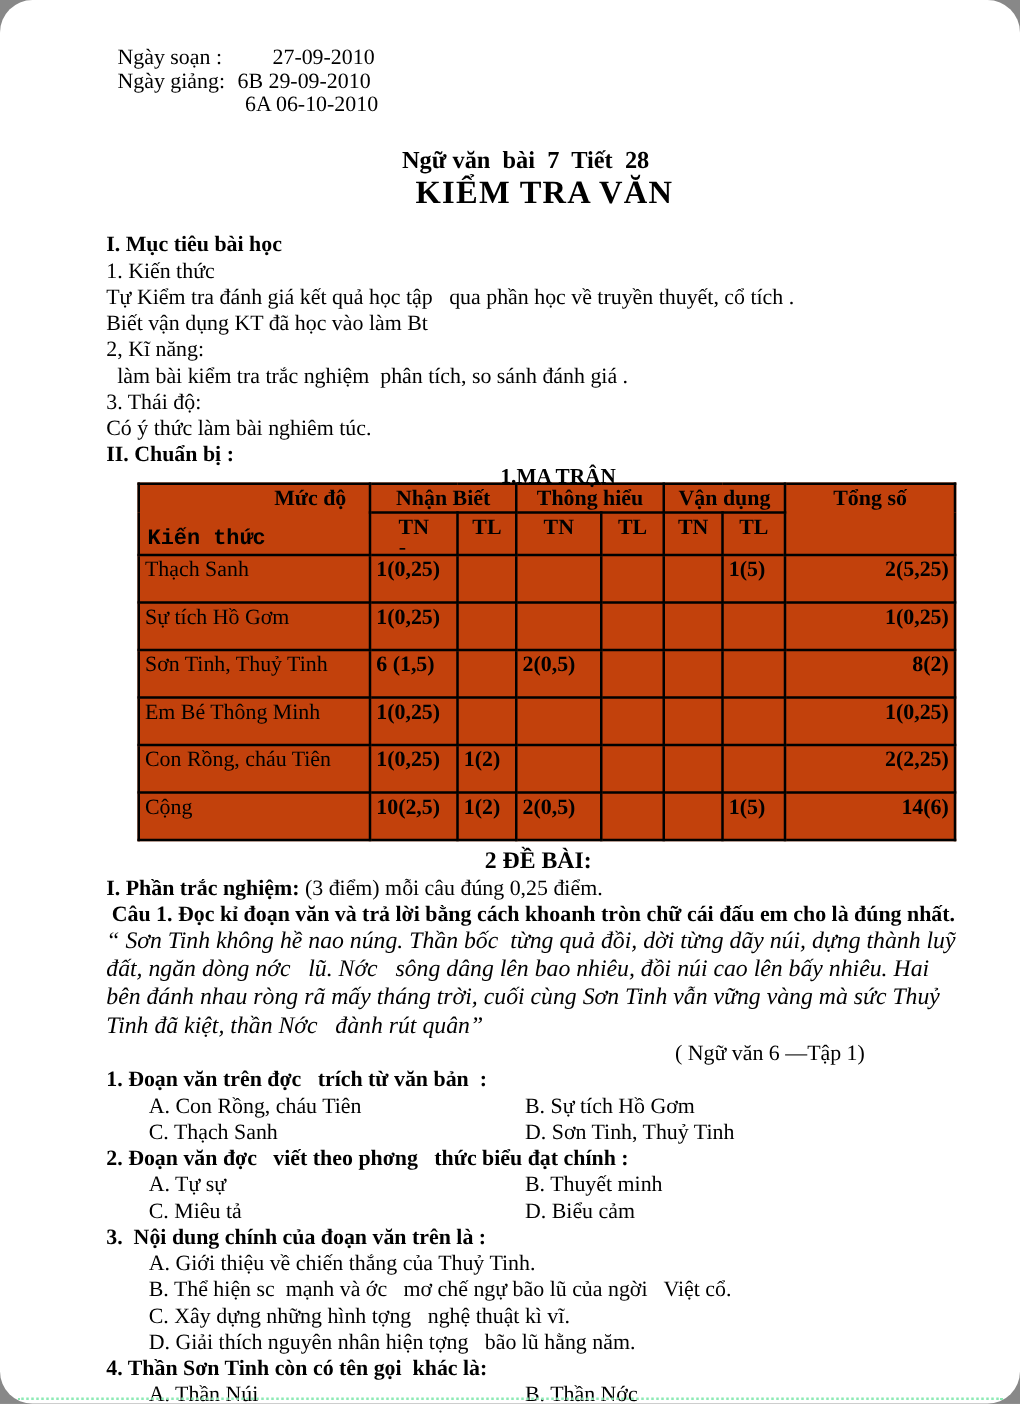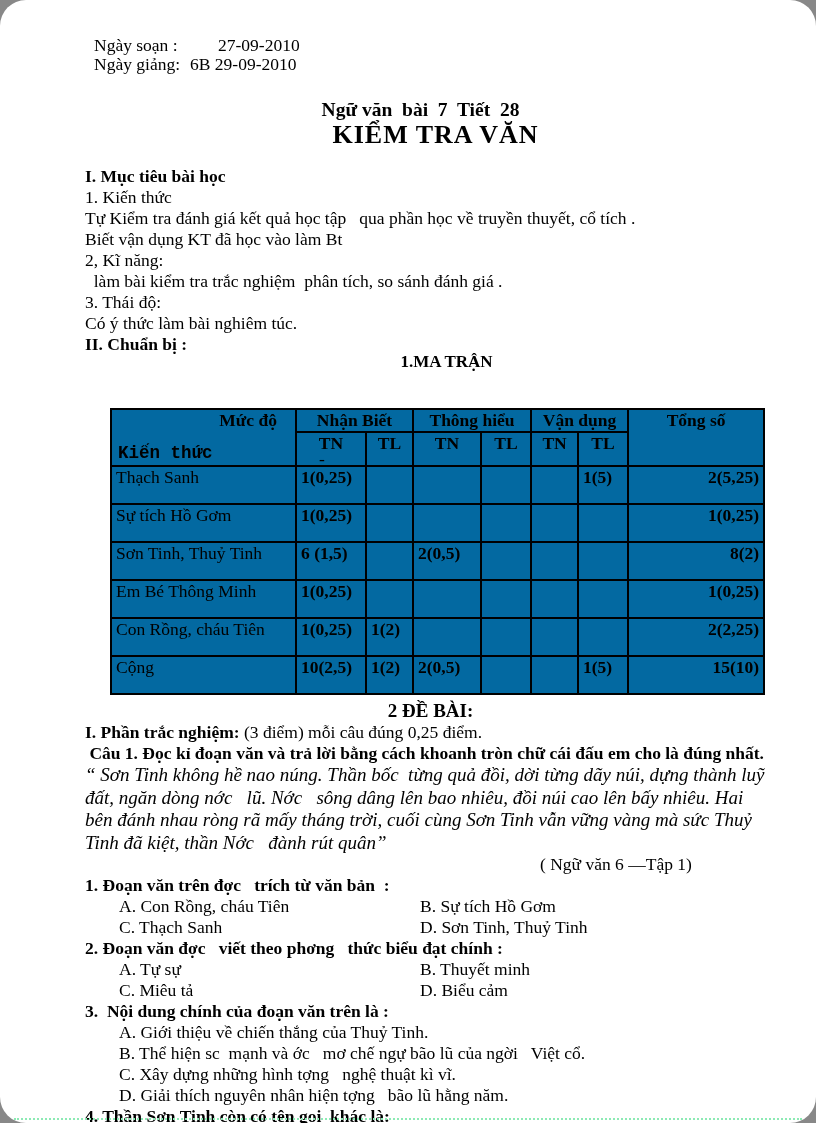--- a/index.html
+++ b/index.html
@@ -28,21 +28,21 @@
   
   .body { margin:17px 40px 0 85px; }
   .body p { margin:0; }
 
   
   .matrix-wrap { margin-left:25px; width:653px; }
   .matrix-title { text-align:center; font-weight:bold; font-size:17px;
                   line-height:14px; margin-bottom:-2px; position:relative; z-index:2;
                   padding-left:20px; }
   table.matrix { border-collapse:collapse; table-layout:fixed; width:653px;
-                 background:#0369a1; position:relative; z-index:1;margin-top:41px; }
+                 background:#c2410c; position:relative; z-index:1; }
   table.matrix td { border:2px solid #000; padding:0 4px; vertical-align:top;
                     font-size:17.5px; line-height:21px; }
   tr.h1 td { height:20px; font-weight:bold; text-align:center; }
   tr.h2 td { height:32px; font-weight:bold; text-align:center; }
   td.corner { vertical-align:top; }
   .corner-inner { height:54px; display:flex; flex-direction:column;
                   justify-content:space-between; }
   .corner-top { text-align:right; font-weight:bold; padding-right:14px; }
   .corner-bottom { text-align:left; font-weight:bold; padding-left:2px;font-family:Liberation Mono, monospace; }
   .tn-dash { font-weight:normal; line-height:10px; text-align:left; text-indent:18px; }
@@ -70,20 +70,23 @@
 <body>
 
 <div class="page">
 
   <div class="hdr">
     <div class="hline">
       <span class="hlabel1 ws">Ngày soạn :</span><span class="ws">27-09-2010</span>
     </div>
     <div class="hline">
       <span class="hlabel2 ws">Ngày giảng:</span><span class="ws">6B 29-09-2010</span>
+    </div>
+    <div class="hline hline3">
+      <span class="ws">6A 06-10-2010</span>
     </div>
   </div>
 
   <div class="doc-subtitle ws">Ngữ văn  bài  7  Tiết  28</div>
   <div class="doc-title ws">KIỂM TRA VĂN</div>
 
   <div class="body">
     <p class="bold ws">I. Mục tiêu bài học</p>
     <p class="ws">1. Kiến thức</p>
     <p class="ws">Tự Kiểm tra đánh giá kết quả học tập   qua phần học về truyền thuyết, cổ tích .</p>
@@ -182,21 +185,21 @@
           <td class="total">2(2,25)</td>
         </tr>
         <tr class="drow">
           <td class="rlabel">Cộng</td>
           <td class="num">10(2,5)</td>
           <td class="num">1(2)</td>
           <td class="num">2(0,5)</td>
           <td class="num"></td>
           <td class="num"></td>
           <td class="num">1(5)</td>
-          <td class="total">15(10)</td>
+          <td class="total">14(6)</td>
         </tr>
         </tbody>
       </table>
     </div>
 
     <div class="exam-heading ws">2 ĐỀ BÀI:</div>
 
     <p><span class="bold ws">I. Phần trắc nghiệm:</span><span class="ws"> (3 điểm) mỗi câu đúng 0,25 điểm.</span></p>
 
     <p class="qtext ws"> Câu 1. Đọc kỉ đoạn văn và trả lời bằng cách khoanh tròn chữ cái đấu em cho là đúng nhất.</p>

